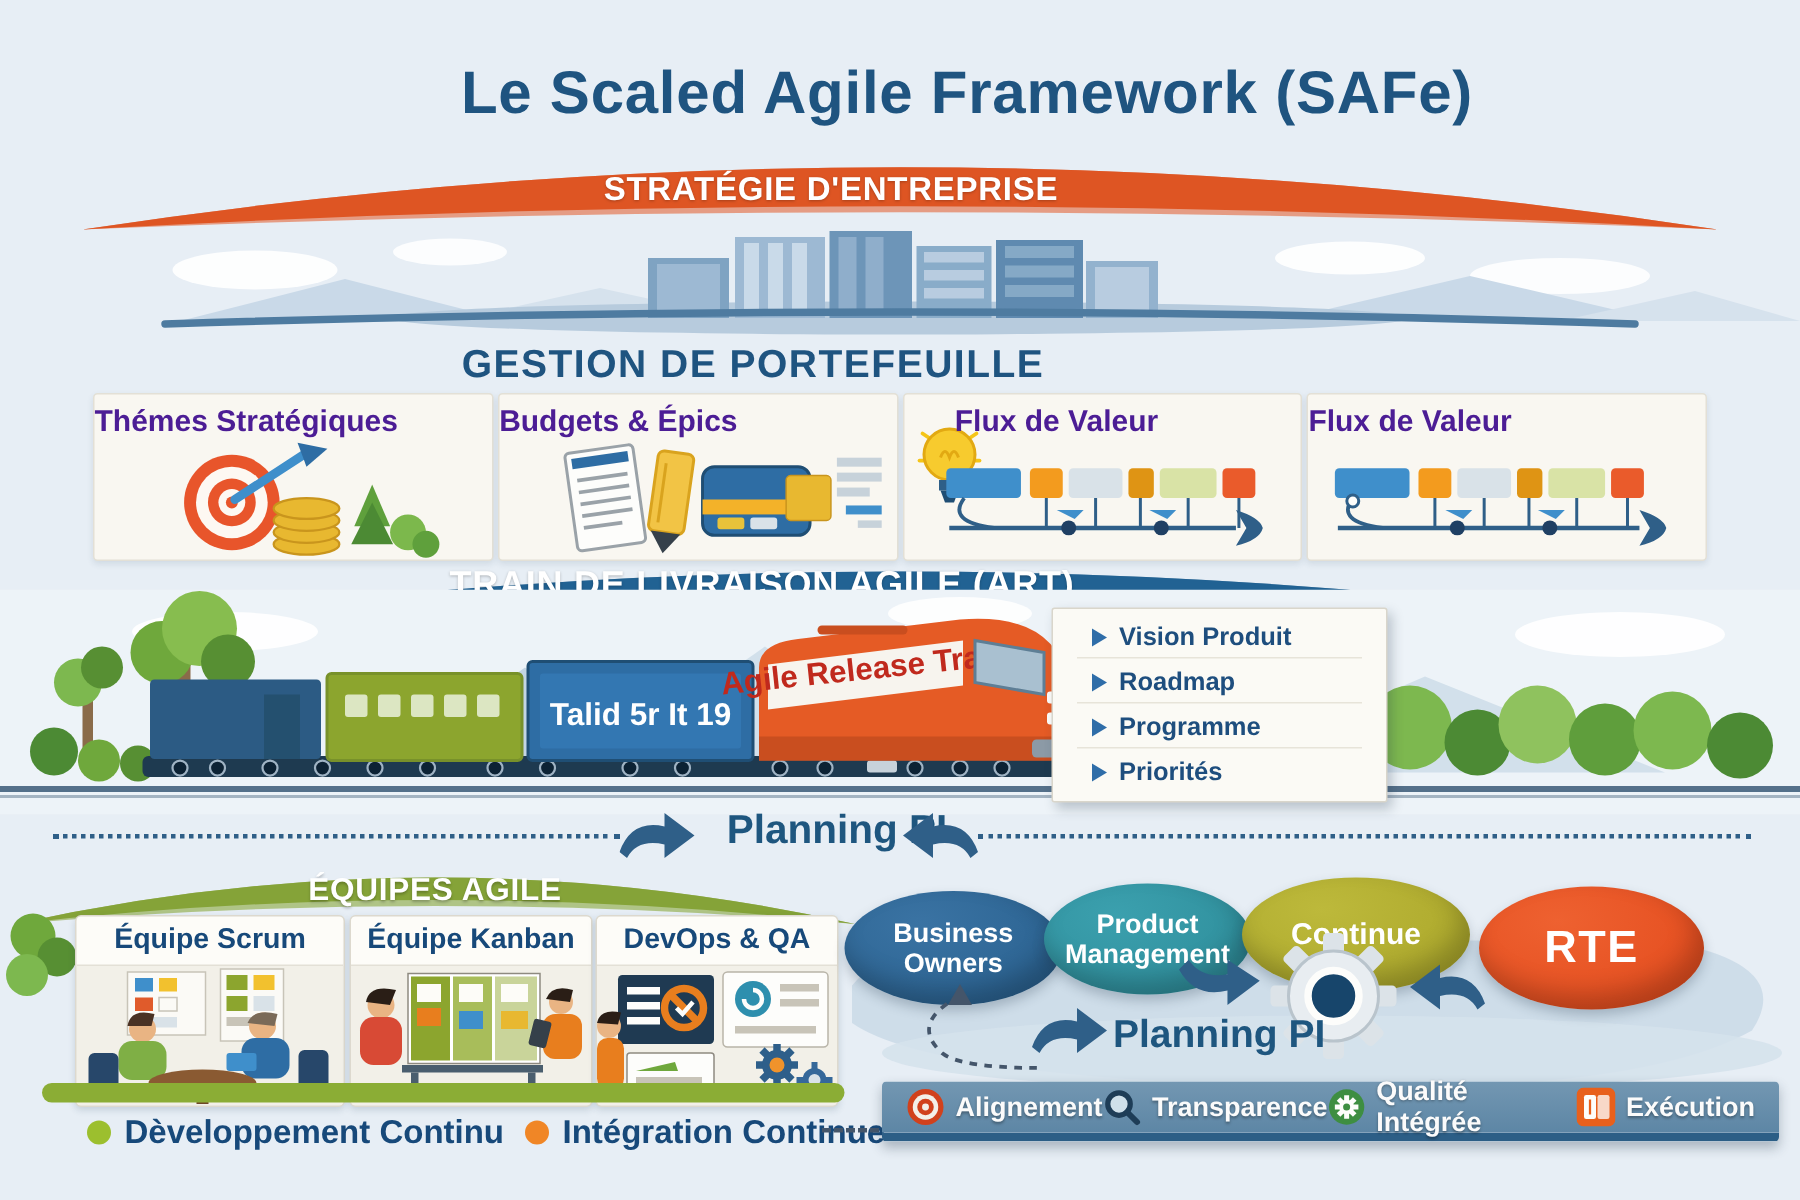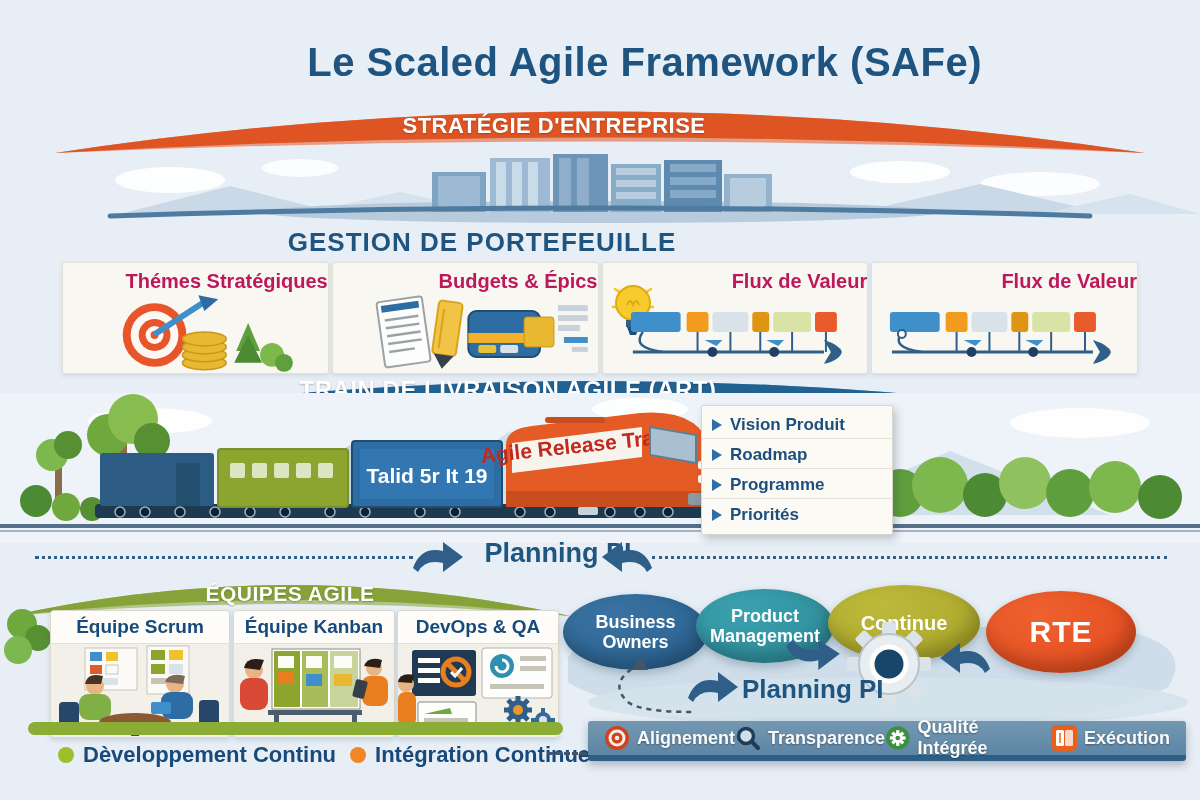--- a/index.html
+++ b/index.html
@@ -13,34 +13,34 @@
 
   
   .banner-label{color:#fff;font-weight:bold;text-align:center;letter-spacing:.5px;
     text-shadow:0 1px 2px rgba(0,0,0,.25);}
   .strategy-label{top:113px;left:0;width:1108px;font-size:22px;}
   .art-label{top:376px;left:0;width:1016px;font-size:24px;}
   .teams-label{top:582px;left:10px;width:560px;font-size:21px;}
 
   
   .portfolio-title{top:227px;left:0;width:964px;text-align:center;font-size:26px;
-    font-weight:bold;color:#1F5480;letter-spacing:1px;}
+    font-weight:bold;color:#1F5480;letter-spacing:1px;padding-left:20px;}
   .boxes-row{top:262px;left:62px;width:1076px;height:112px;display:flex;gap:3px;}
   .pbox{flex:1;background:#F9F7F1;border:1px solid #E3E0D6;box-shadow:0 2px 4px rgba(40,70,100,.12);
     position:relative;border-radius:3px;overflow:hidden;}
-  .pbox-title{position:absolute;top:7px;left:0;width:100%;text-align:right;font-size:20px;
-    font-weight:bold;color:#be185d;}
+  .pbox-title{position:absolute;top:7px;left:0;width:100%;text-align:left;font-size:20px;
+    font-weight:bold;color:#4c1d95;}
   .pbox-title.indent{padding-left:34px;width:calc(100% - 34px);}
   .pbox-art{position:absolute;left:0;top:30px;width:100%;height:80px;}
   .bulb{position:absolute;left:8px;top:16px;width:44px;height:62px;}
 
   
   .art-panel{top:405px;left:701px;width:190px;height:120px;background:#FBFAF5;
     border:1px solid #D9D6CB;box-shadow:3px 4px 8px rgba(30,50,70,.25);border-radius:2px;
-    display:flex;flex-direction:column;justify-content:space-around;padding:4px 0;}
+    display:flex;flex-direction:column;justify-content:space-around;padding:4px 16px;}
   .art-row{display:flex;align-items:center;gap:8px;padding:0 10px;height:26px;
     border-bottom:1px solid #E7E4D9;}
   .art-row:last-child{border-bottom:none;}
   .tri{width:0;height:0;border-left:10px solid #2F6DA8;border-top:6px solid transparent;
     border-bottom:6px solid transparent;flex:0 0 auto;}
   .art-row span{font-size:17px;font-weight:bold;color:#1E4E7E;}
 
   
   .dotline{border-top:3px dotted #2F5F88;height:0;}
   .pi-label{font-size:27px;font-weight:bold;color:#1E567F;}

